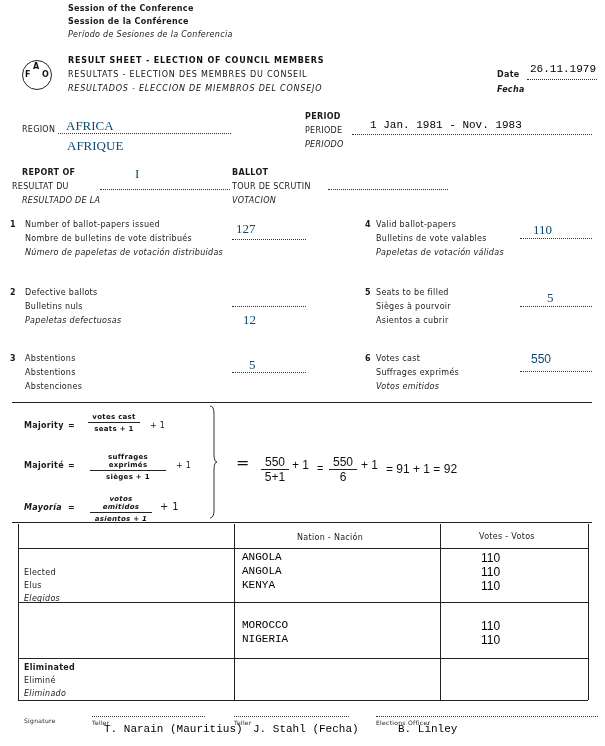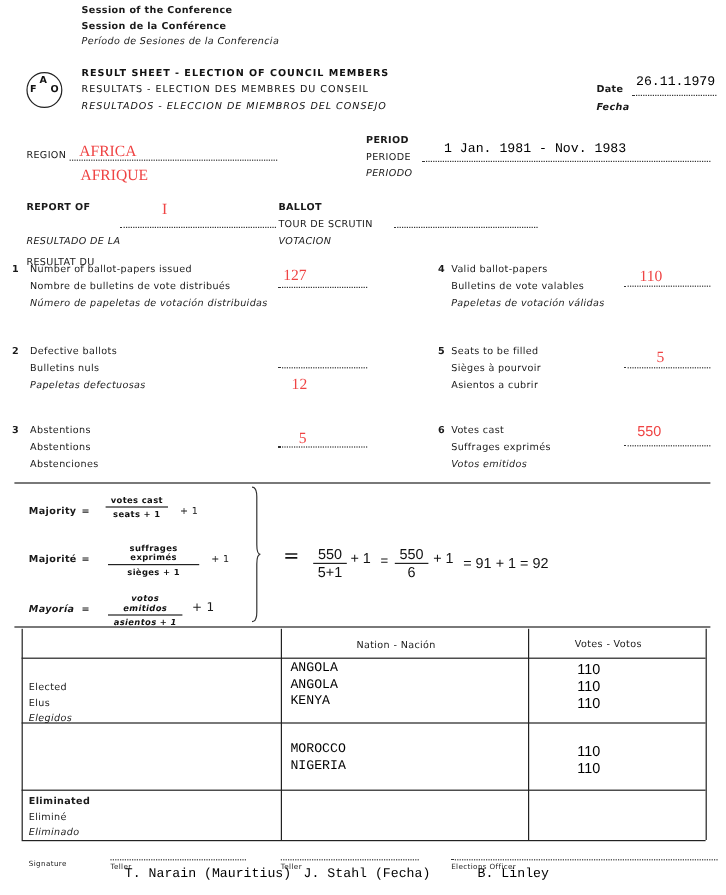--- a/index.html
+++ b/index.html
@@ -3,21 +3,21 @@
 <meta charset="utf-8">
 <style>
   html, body { margin: 0; padding: 0; background: #ffffff; }
   body { width: 605px; height: 746px; position: relative; overflow: hidden; color: #111; font-family: "DejaVu Sans", sans-serif; }
   .abs { position: absolute; white-space: nowrap; }
   .lbl { font-family: "DejaVu Sans", sans-serif; font-size: 8px; letter-spacing: 0.3px; line-height: 13px; color: #1a1a1a; }
   .lbl-b { font-weight: bold; }
   .it { font-style: italic; }
   .caps { font-size: 8px; font-weight: bold; letter-spacing: 0.8px; }
   .tw { font-family: "Liberation Mono", "DejaVu Sans Mono", monospace; font-size: 11px; color: #000; }
-  .val { font-family: "Liberation Serif", serif; font-size: 13px; color: #ef4444; }
+  .val { font-family: "Liberation Serif", serif; font-size: 13px; color: #0c4a6e; }
   .dots { border-bottom: 1px dotted #333; height: 0; position: absolute; }
   .hline { position: absolute; height: 0; border-top: 1px solid #222; }
   .vline { position: absolute; width: 0; border-left: 1px solid #222; }
   .frac { position: absolute; text-align: center; }
   .frac .num { display: block; font-size: 7px; padding: 0 2px 1px; border-bottom: 1px solid #222; font-weight: bold; letter-spacing: 0.3px; }
   .frac .den { display: block; font-size: 7px; padding-top: 2px; font-weight: bold; letter-spacing: 0.3px; }
   .bigfrac { position: absolute; text-align: center; font-family: "Liberation Sans", sans-serif; font-size: 12px; }
   .bigfrac .num { display: block; border-bottom: 1px solid #222; padding: 0 1px; }
   .bigfrac .den { display: block; }
   .logo { position: absolute; left: 22px; top: 60px; width: 28px; height: 28px; border: 1.5px solid #222; border-radius: 50%; }
@@ -50,21 +50,21 @@
 <div class="dots" style="left:58px;top:133px;width:173px;"></div>
 <div class="abs val" style="left:67px;top:138px;">AFRIQUE</div>
 
 <div class="abs lbl lbl-b" style="left:305px;top:110px;">PERIOD</div>
 <div class="abs lbl" style="left:305px;top:124px;">PERIODE</div>
 <div class="abs lbl it" style="left:305px;top:138px;">PERIODO</div>
 <div class="abs tw" style="left:370px;top:119px;">1 Jan. 1981 - Nov. 1983</div>
 <div class="dots" style="left:352px;top:134px;width:240px;"></div>
 
 <div class="abs lbl lbl-b" style="left:22px;top:166px;">REPORT OF</div>
-<div class="abs lbl" style="left:22px;top:180px;margin-top:32px;">RESULTAT DU</div>
+<div class="abs lbl" style="left:12px;top:180px;">RESULTAT DU</div>
 <div class="abs lbl it" style="left:22px;top:194px;">RESULTADO DE LA</div>
 <div class="abs val" style="left:135px;top:166px;">I</div>
 <div class="dots" style="left:100px;top:189px;width:130px;"></div>
 <div class="abs lbl lbl-b" style="left:232px;top:166px;">BALLOT</div>
 <div class="abs lbl" style="left:232px;top:180px;">TOUR DE SCRUTIN</div>
 <div class="abs lbl it" style="left:232px;top:194px;">VOTACION</div>
 <div class="dots" style="left:328px;top:189px;width:120px;"></div>
 
 <div>
   <div class="abs lbl lbl-b" style="left:10px;top:218px;">1</div>

